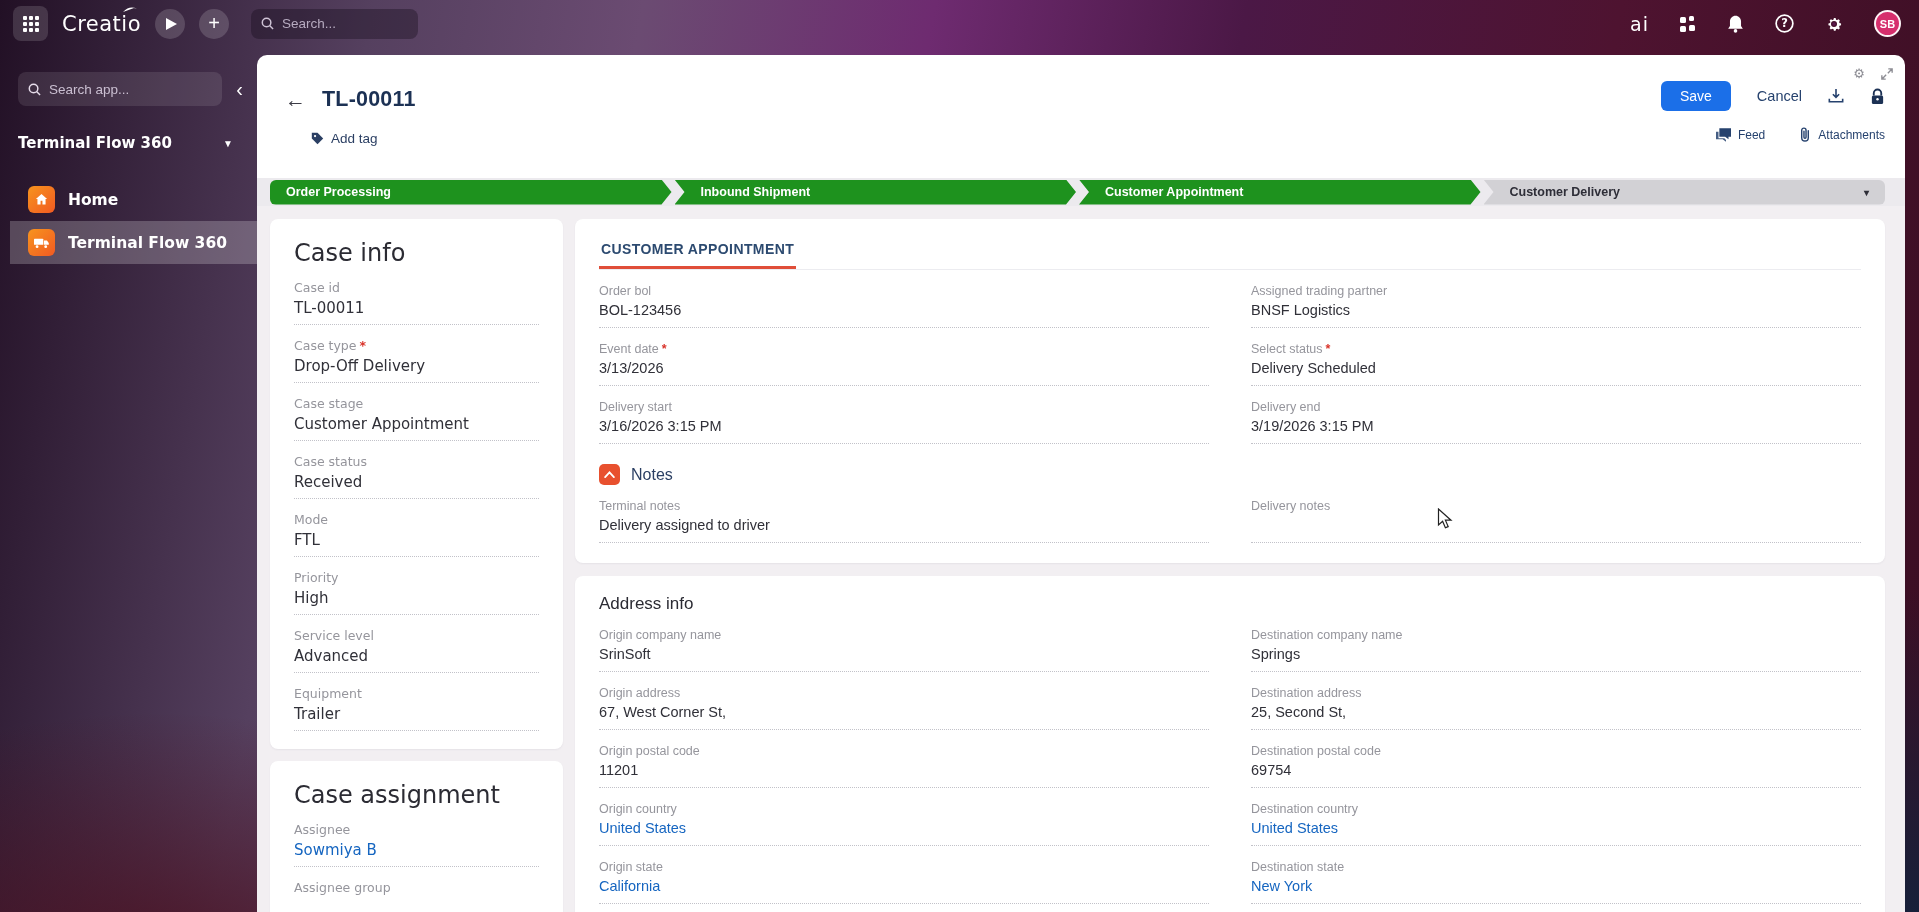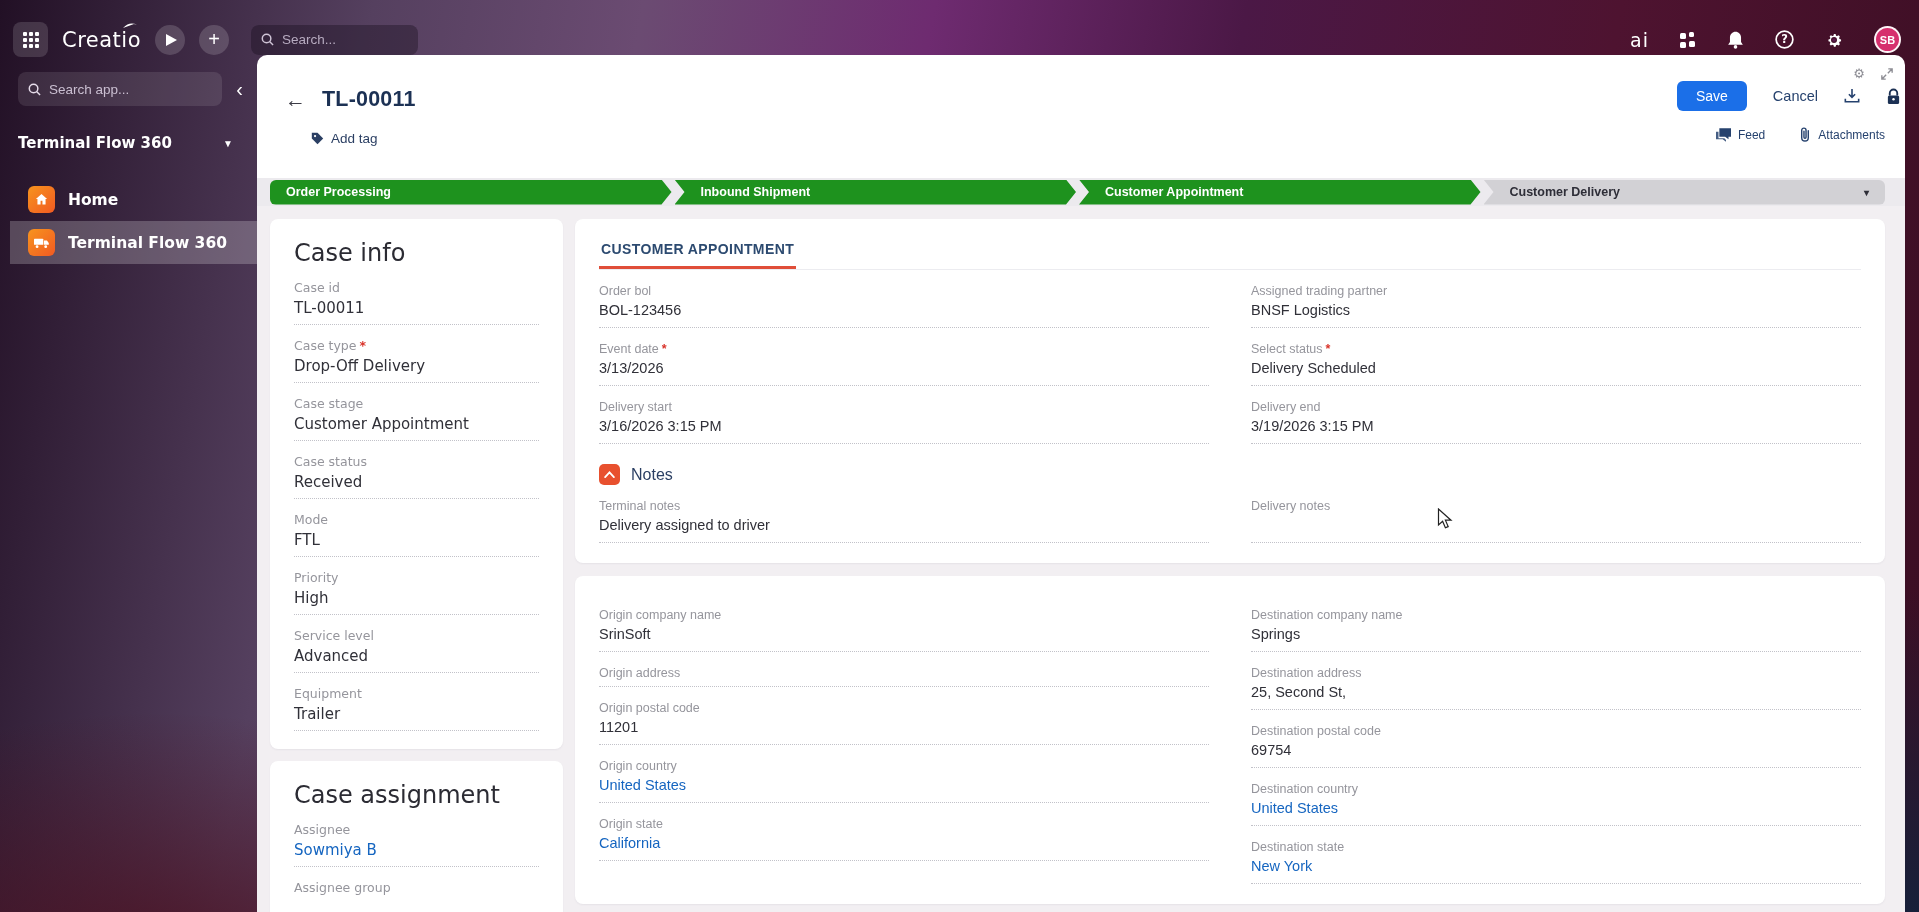--- a/index.html
+++ b/index.html
@@ -7,21 +7,21 @@
   body { font-family:"Liberation Sans", sans-serif; }
   .page {
     position:relative; width:1919px; height:912px; overflow:hidden;
     background:
       radial-gradient(620px 520px at 100% 100%, #17203A 0%, rgba(23,32,58,0) 62%),
       radial-gradient(700px 420px at 8% 108%, rgba(74,13,28,.9) 0%, rgba(74,13,28,0) 65%),
       linear-gradient(100deg, #221025 0%, #55405f 18%, #6b4b72 31%, #6e2b70 45%, #4b1846 60%, #4e1330 78%, #3a0e22 100%);
   }
 
   
-  .topbar { position:absolute; left:0; top:16px; right:0; height:47px; display:flex; align-items:center; color:#fff; }
+  .topbar { position:absolute; left:0; top:0; right:0; height:47px; display:flex; align-items:center; color:#fff; }
   .appgrid-btn { width:35px; height:35px; margin-left:13px; border-radius:8px; background:rgba(255,255,255,.14); display:flex; align-items:center; justify-content:center; cursor:pointer; }
   .logo { font-family:"DejaVu Sans", sans-serif; font-size:21px; font-weight:500; letter-spacing:.5px; margin-left:14px; position:relative; }
   .logo svg.swoosh { position:absolute; right:3px; top:-5px; }
   .round-btn { width:30px; height:30px; border-radius:50%; background:rgba(255,255,255,.16); display:flex; align-items:center; justify-content:center; margin-left:14px; cursor:pointer; }
   .round-btn.play svg { margin-left:2px; }
   .round-btn.plus { font-size:20px; font-weight:400; color:#fff; }
   .top-search { margin-left:22px; width:167px; height:30px; border-radius:8px; background:rgba(18,8,24,.35); display:flex; align-items:center; padding:0 10px; gap:8px; }
   .top-search input { background:transparent; border:none; outline:none; color:#e8e0ec; font-size:13.5px; width:120px; font-family:"Liberation Sans",sans-serif; }
   .top-search input::placeholder { color:#b7abc0; }
   .top-right { margin-left:auto; display:flex; align-items:center; gap:31px; margin-right:18px; }
@@ -47,21 +47,21 @@
 
   
   .main-card { position:absolute; left:257px; top:55px; width:1648px; bottom:0; background:#fff; border-radius:10px 10px 0 0; display:flex; flex-direction:column; overflow:hidden; }
   .card-top { position:relative; height:123px; flex:0 0 auto; }
   .mini-icons { position:absolute; top:12px; right:12px; display:flex; gap:16px; color:#8d8d94; }
   .mini-icons .mi { cursor:pointer; font-size:13px; line-height:1; display:flex; align-items:center; }
   .title-row { position:absolute; left:28px; top:32px; display:flex; align-items:center; gap:16px; }
   .back-arrow { font-size:21px; color:#3c3c46; cursor:pointer; }
   .page-title { font-size:21.5px; font-weight:700; color:#1C3154; letter-spacing:.2px; }
   .addtag-row { position:absolute; left:54px; top:76px; display:flex; align-items:center; gap:7px; color:#2B3F63; font-size:13.5px; cursor:pointer; }
-  .actions-row { position:absolute; top:26px; right:4px; display:flex; align-items:center; gap:26px; }
+  .actions-row { position:absolute; top:26px; right:20px; display:flex; align-items:center; gap:26px; }
   .save-btn { background:#1B6FE8; color:#fff; border:none; border-radius:6px; font-size:14px; font-weight:500; padding:7px 19px; cursor:pointer; font-family:"Liberation Sans",sans-serif; }
   .cancel-btn { color:#26426E; font-size:14.5px; font-weight:500; cursor:pointer; }
   .icon-btn { cursor:pointer; display:flex; }
   .links-row { position:absolute; top:72px; right:20px; display:flex; align-items:center; gap:34px; }
   .link-item { display:flex; align-items:center; gap:7px; color:#26426E; font-size:12px; cursor:pointer; }
 
   
   .stage-strip { flex:0 0 auto; height:28px; background:#ECEAEE; display:flex; align-items:center; padding:0 20px 0 13px; gap:3px; }
   .stage { height:25px; flex:1; display:flex; align-items:center; font-size:12.5px; font-weight:600; cursor:pointer; position:relative; }
   .stage span { padding-left:26px; white-space:nowrap; }
@@ -405,28 +405,30 @@
             <div>
                 <div class="field">
                   <div class="f-label">Delivery notes</div>
                   <div class="f-value"></div>
                 </div>
               </div>
           </div>
         </div>
 
         <div class="panel address">
+          <div class="addr-title">Address info</div>
           <div class="fields-grid">
             <div>
                 <div class="field">
                   <div class="f-label">Origin company name</div>
                   <div class="f-value">SrinSoft</div>
                 </div>
                 <div class="field">
                   <div class="f-label">Origin address</div>
+                  <div class="f-value">67, West Corner St,</div>
                 </div>
                 <div class="field">
                   <div class="f-label">Origin postal code</div>
                   <div class="f-value">11201</div>
                 </div>
                 <div class="field">
                   <div class="f-label">Origin country</div>
                   <div class="f-value link">United States</div>
                 </div>
                 <div class="field">

